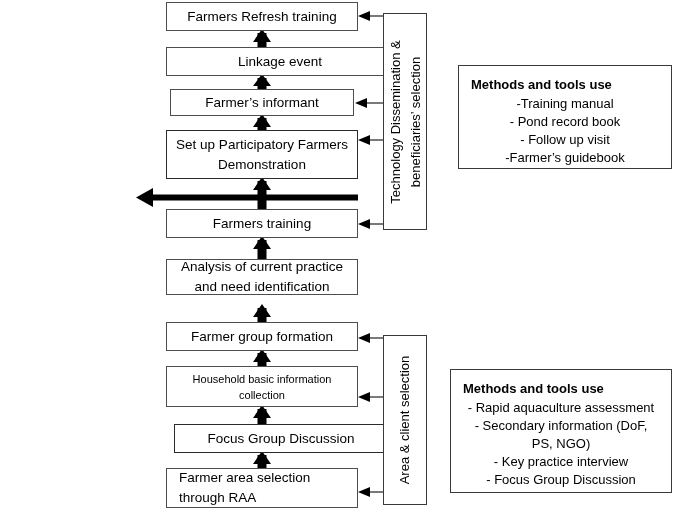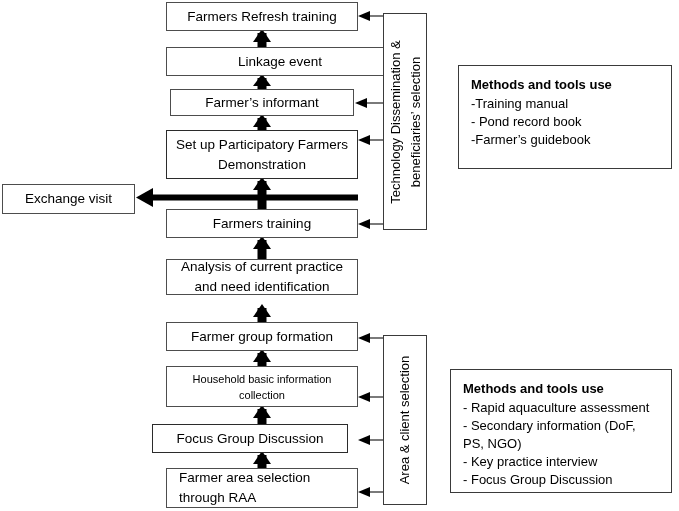--- a/index.html
+++ b/index.html
@@ -68,20 +68,21 @@
     padding: 10px 12px 8px 12px;
     font-size: 13px;
     line-height: 1.38;
   }
   .methods .m-title {
     font-weight: bold;
     margin-bottom: 1px;
   }
   .methods .m-line {
     white-space: normal;
+    text-align: center;
   }
   svg.overlay {
     position: absolute;
     left: 0;
     top: 0;
     width: 679px;
     height: 511px;
     pointer-events: none;
   }
 </style>
@@ -187,41 +188,38 @@
   </div>
 
   <div class="box" style="left:170px; top:89px; width:184px; height:27px;">
     <span>Farmer’s informant</span>
   </div>
 
   <div class="box dark" style="left:166px; top:130px; width:192px; height:49px;">
     <span>Set up Participatory Farmers Demonstration</span>
   </div>
 
-  <div class="box" style="left:2px; top:184px; width:133px; height:30px;">
-    <span>Exchange visit</span>
-  </div>
 
   <div class="box" style="left:166px; top:209px; width:192px; height:29px;">
     <span>Farmers training</span>
   </div>
 
   <div class="box" style="left:166px; top:259px; width:192px; height:36px;">
     <span>Analysis of current practice and need identification</span>
   </div>
 
   <div class="box" style="left:166px; top:322px; width:192px; height:29px;">
     <span>Farmer group formation</span>
   </div>
 
   <div class="box small" style="left:166px; top:366px; width:192px; height:41px;">
     <span>Household basic information collection</span>
   </div>
 
-  <div class="box dark" style="left:152px; top:424px; width:196px; height:29px;">
+  <div class="box dark" style="left:174px; top:424px; width:214px; height:29px;">
     <span>Focus Group Discussion</span>
   </div>
 
   <div class="box leftalign" style="left:166px; top:468px; width:192px; height:40px;">
     <span>Farmer area selection through RAA</span>
   </div>
 
   <div class="vbar" style="left:383px; top:13px; width:44px; height:217px;">
     <div class="vbar-label">
       <div>Technology Dissemination &amp;</div>
@@ -232,20 +230,21 @@
   <div class="vbar" style="left:383px; top:335px; width:44px; height:170px;">
     <div class="vbar-label">
       <div>Area &amp; client selection</div>
     </div>
   </div>
 
   <div class="methods" style="left:458px; top:65px; width:214px; height:104px;">
     <div class="m-title">Methods and tools use</div>
     <div class="m-line">-Training manual</div>
     <div class="m-line">- Pond record book</div>
+    <div class="m-line">- Follow up visit</div>
     <div class="m-line">-Farmer’s guidebook</div>
   </div>
 
   <div class="methods" style="left:450px; top:369px; width:222px; height:124px;">
     <div class="m-title">Methods and tools use</div>
     <div class="m-line">- Rapid aquaculture assessment</div>
     <div class="m-line">- Secondary information (DoF, PS, NGO)</div>
     <div class="m-line">- Key practice interview</div>
     <div class="m-line">- Focus Group Discussion</div>
   </div>

